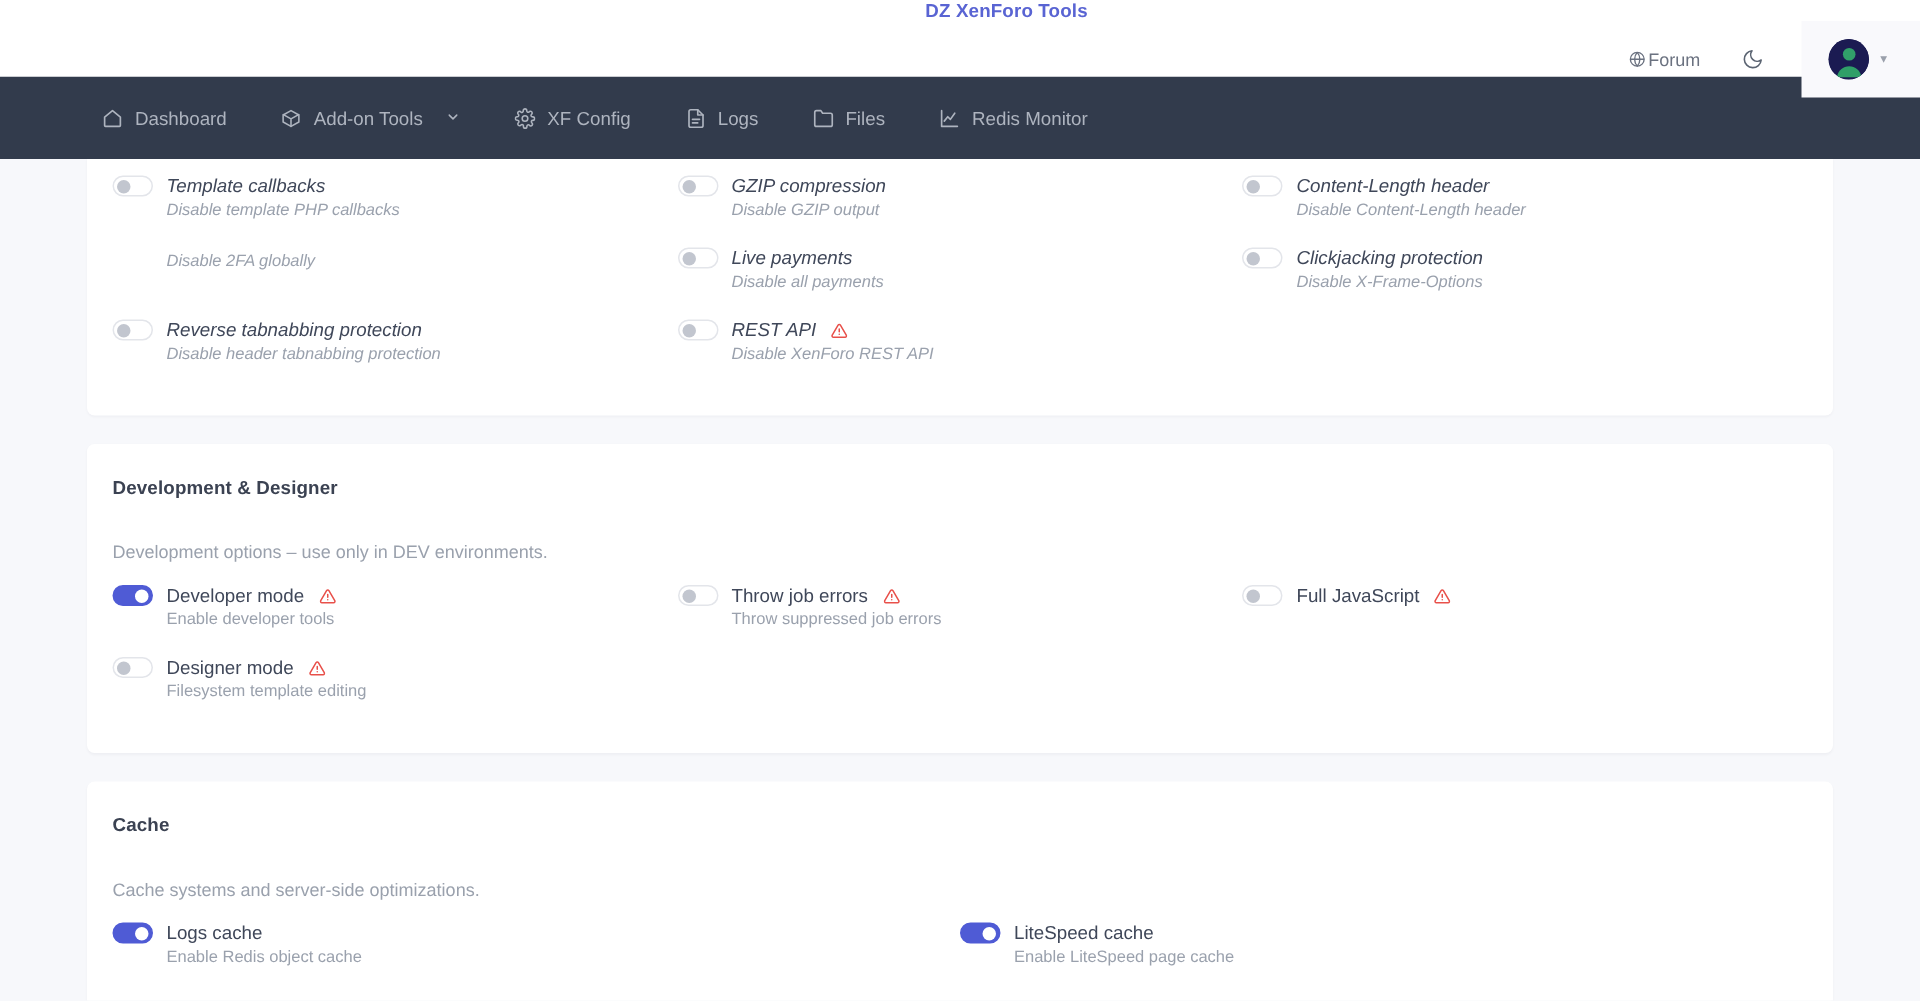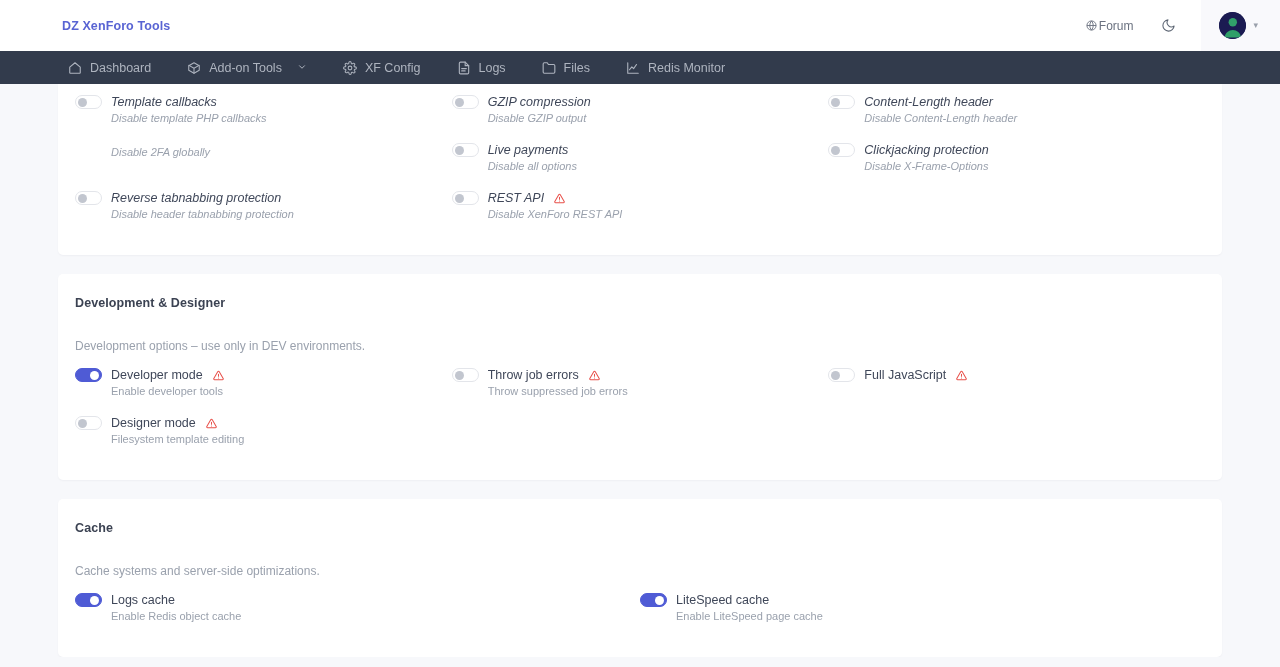--- a/index.html
+++ b/index.html
@@ -14,20 +14,21 @@
 
   
   .topbar {
     height: 51px;
     background: #ffffff;
     display: flex;
     align-items: center;
     padding: 0 0 0 62px;
     position: relative;
     z-index: 5;
+    flex-direction: column;
   }
   .brand {
     color: #5964d3;
     font-size: 12.5px;
     font-weight: bold;
     letter-spacing: .1px;
     white-space: nowrap;
   }
   .topbar-right {
     margin-left: auto;
@@ -58,21 +59,21 @@
   .avatar {
     width: 27px; height: 27px; border-radius: 50%;
     background: #1b1b52;
     overflow: hidden; position: relative;
     display: block;
   }
   .caret { color: #9aa0ab; font-size: 9px; line-height: 1; }
 
   
   .navbar {
-    height: 33px;
+    height: 55px;
     background: #323b4c;
     display: flex;
     align-items: center;
     padding-left: 50px;
     gap: 0;
   }
   .nav-item {
     display: flex; align-items: center; gap: 8px;
     color: #aeb4bf;
     font-size: 12.5px;
@@ -307,21 +308,21 @@
         <div class="opt">
           <div class="opt-sub">Disable 2FA globally</div>
         </div>
         <div class="opt">
           <div class="opt-head">
             <div class="toggle" role="switch" aria-checked="false">
               <span class="knob"></span>
             </div>
             <span class="opt-label">Live payments</span>
           </div>
-          <div class="opt-sub">Disable all options</div>
+          <div class="opt-sub">Disable all payments</div>
         </div>
         <div class="opt">
           <div class="opt-head">
             <div class="toggle" role="switch" aria-checked="false">
               <span class="knob"></span>
             </div>
             <span class="opt-label">Clickjacking protection</span>
           </div>
           <div class="opt-sub">Disable X-Frame-Options</div>
         </div>

